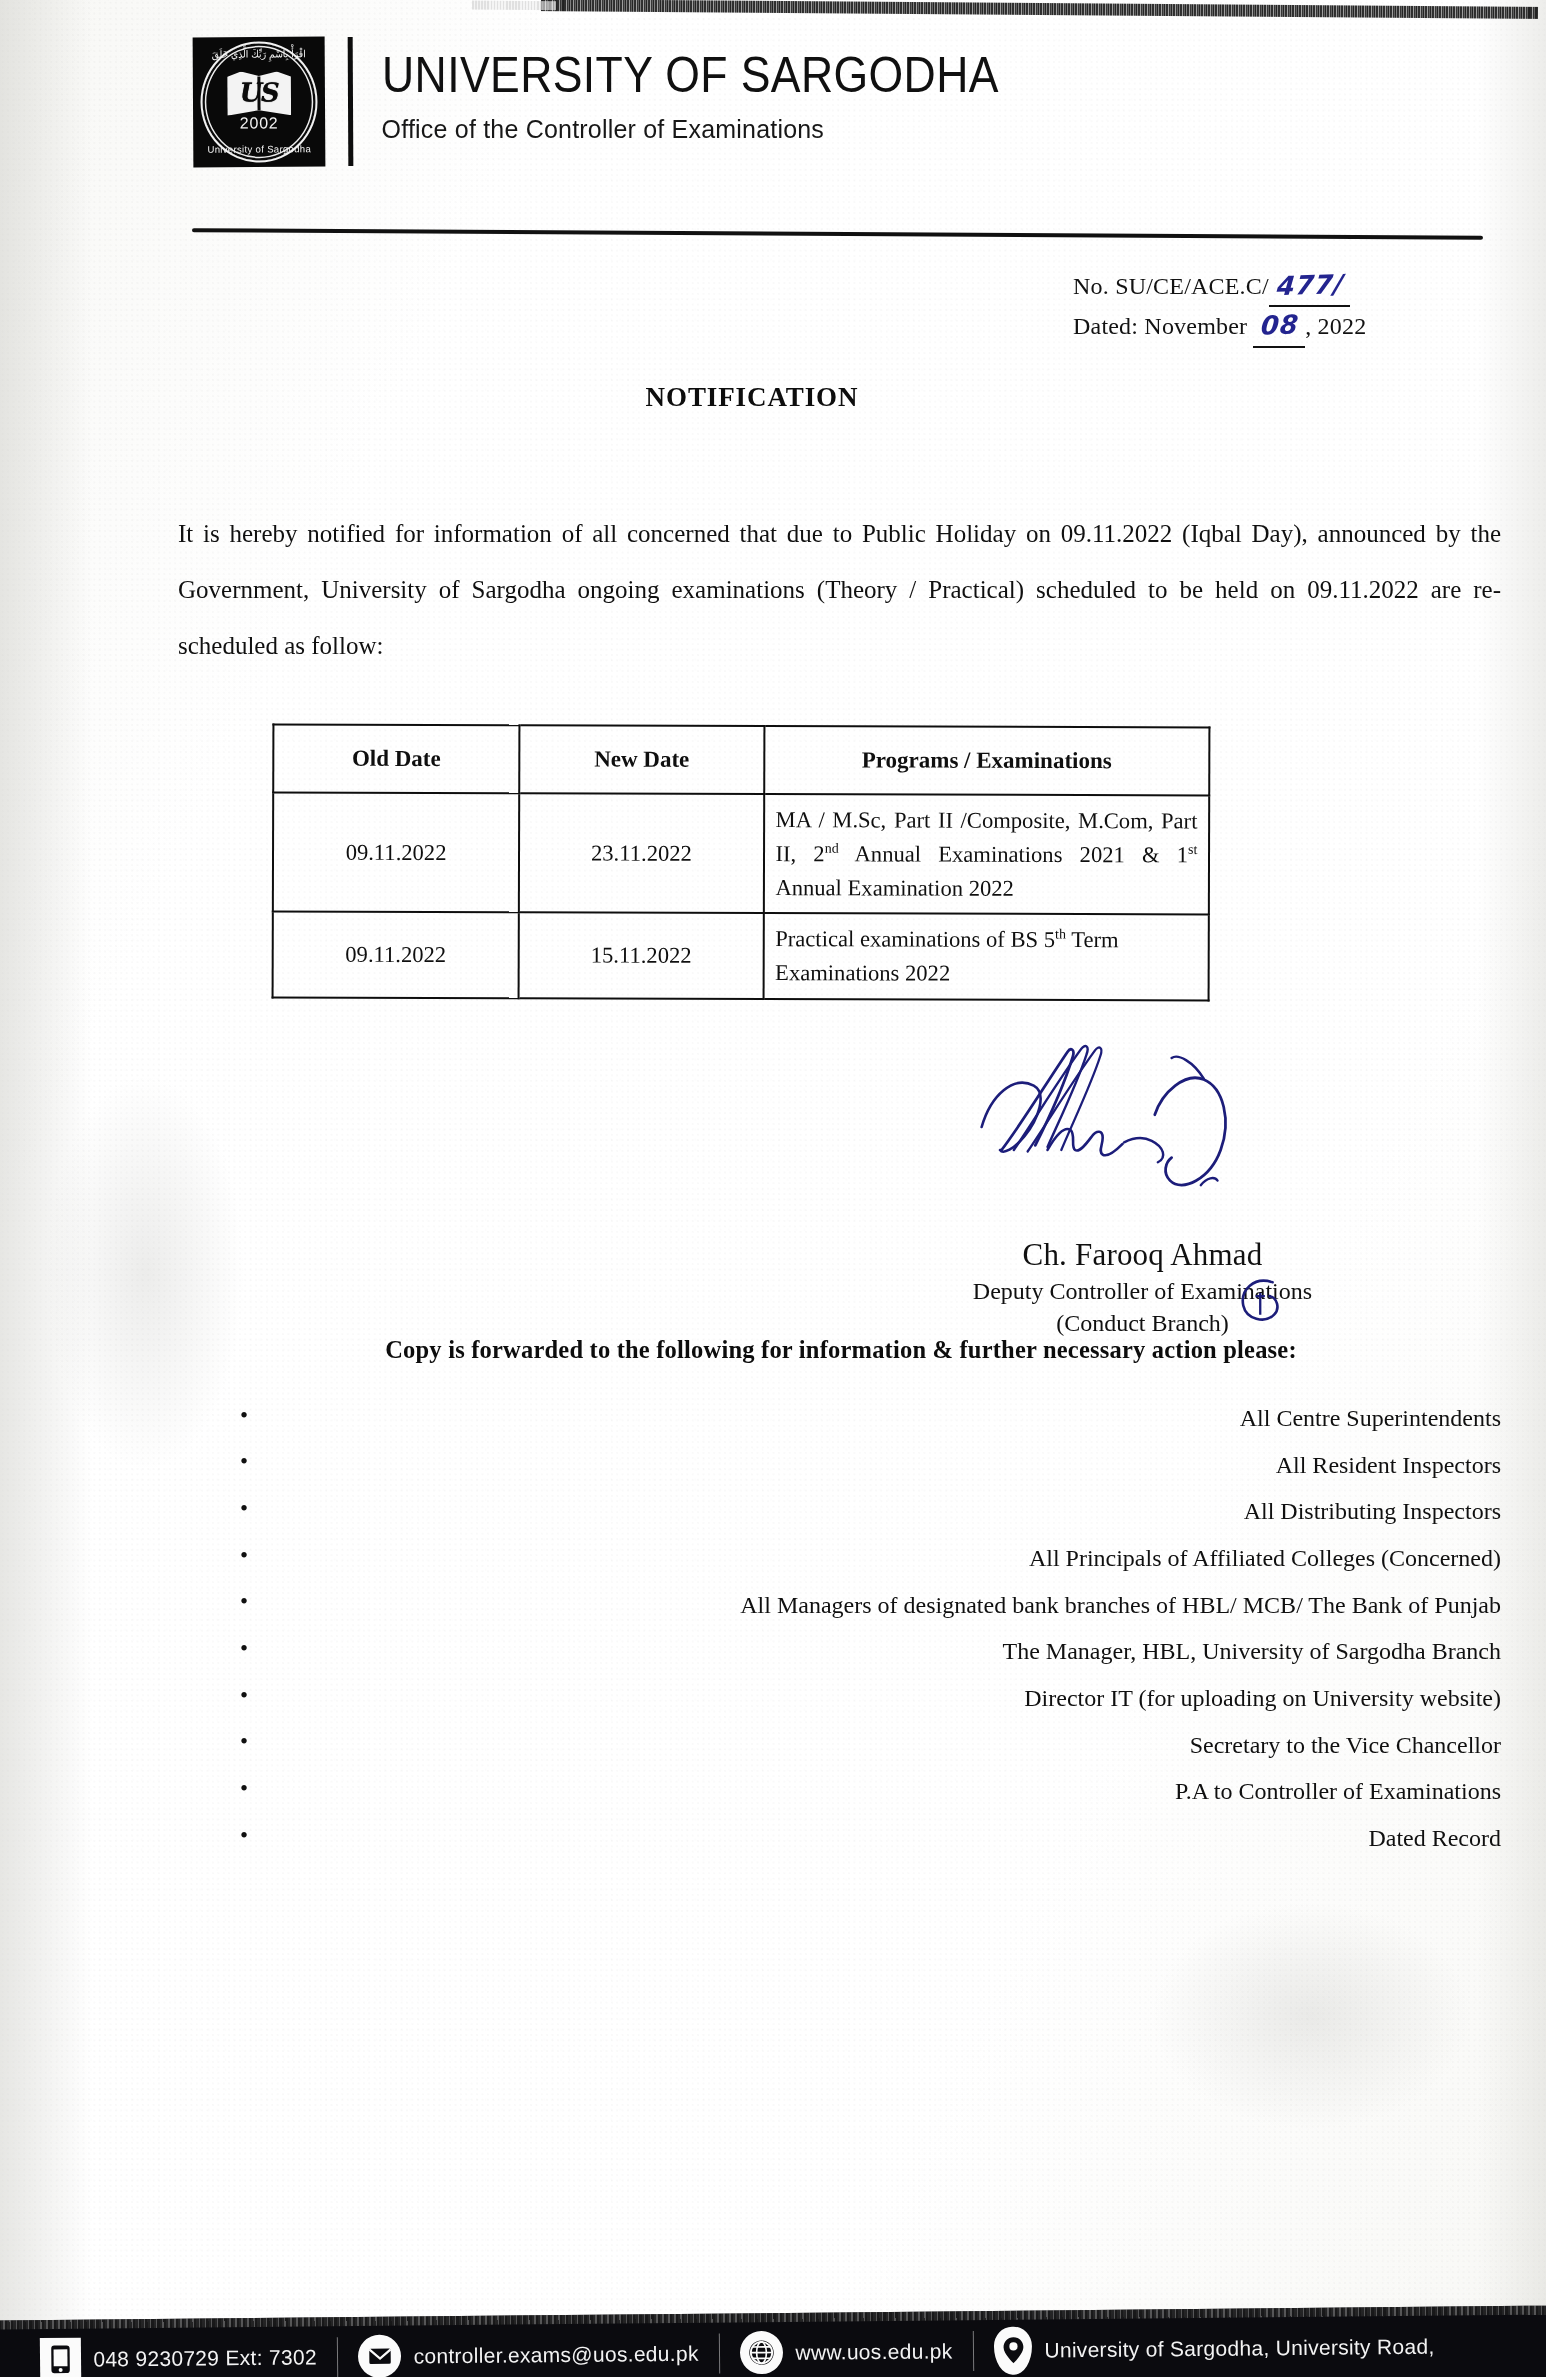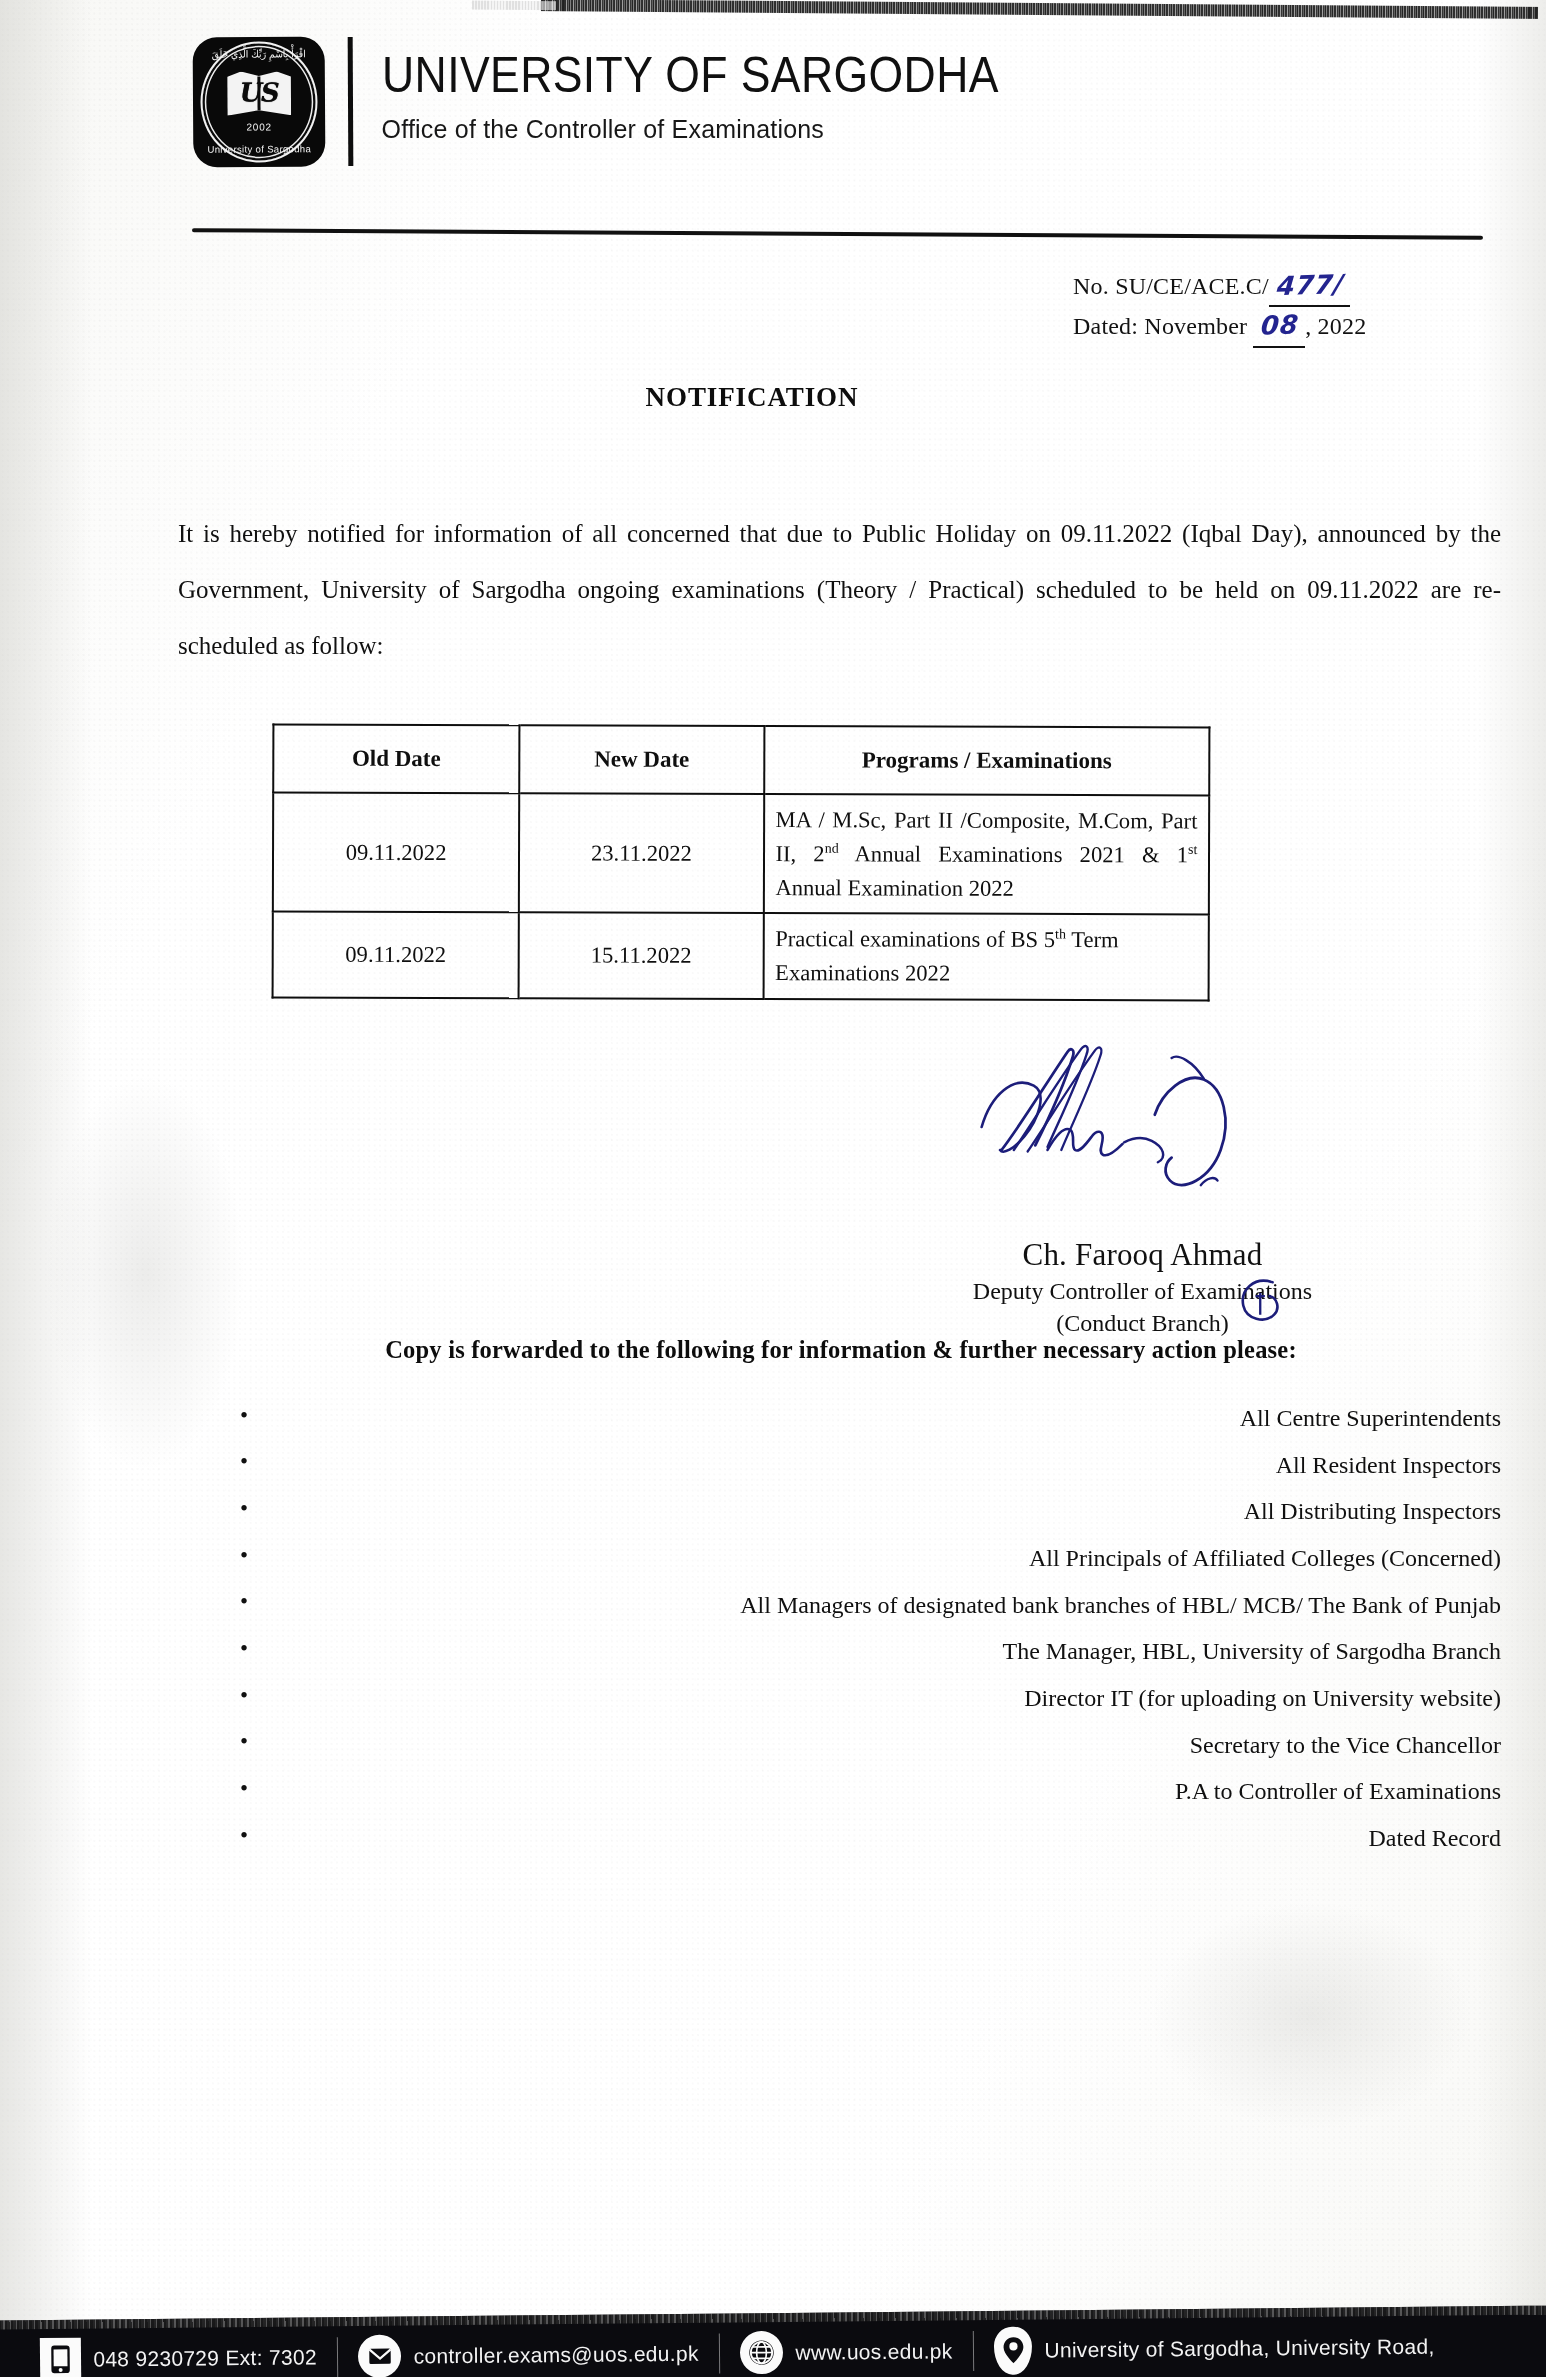--- a/index.html
+++ b/index.html
@@ -56,21 +56,20 @@
   }
 
   
   .letterhead{
     position:absolute;left:193px;top:37px;width:1303px;height:157px;
     display:flex;align-items:flex-start;
   }
   .logo-box{
     width:132px;height:130px;background:#090909;position:relative;flex:0 0 auto;
     transform:rotate(-.35deg);
-    border-radius:24px;
   }
   .logo-seal{
     position:absolute;left:50%;top:50%;transform:translate(-50%,-50%);
     width:113px;height:117px;border-radius:50%;
     border:2.3px solid #f2f2f2;
     box-shadow:inset 0 0 0 2.3px #0b0b0b, inset 0 0 0 3.8px #ececec;
     display:flex;align-items:center;justify-content:center;
   }
   .seal-arabic{
     position:absolute;top:5.4px;left:0;right:0;text-align:center;
@@ -91,21 +90,21 @@
   }
   .seal-us{
     position:absolute;top:34px;left:50%;transform:translateX(-50%);
     font-family:"DejaVu Serif", serif;
     font-weight:700;font-style:italic;font-size:26px;color:#0b0b0b;
     letter-spacing:-1.5px;
     text-shadow:0 0 0.8px #0b0b0b;
   }
   .seal-year{
     position:absolute;bottom:28px;left:0;right:0;text-align:center;
-    color:#f1f1f1;font-size:10px;font-family:"Liberation Sans", sans-serif;
+    color:#f1f1f1;font-size:16px;font-family:"Liberation Sans", sans-serif;
     letter-spacing:0.8px;
   }
   .seal-name{
     position:absolute;bottom:6.1px;left:0;right:0;text-align:center;
     color:#f2f2f2;font-size:9.6px;font-family:"Liberation Sans", sans-serif;
     letter-spacing:0.3px;white-space:nowrap;
   }
   .vbar{
     width:4.6px;height:129px;background:#0d0d0d;margin-left:23px;flex:0 0 auto;
     transform:rotate(-.3deg);

